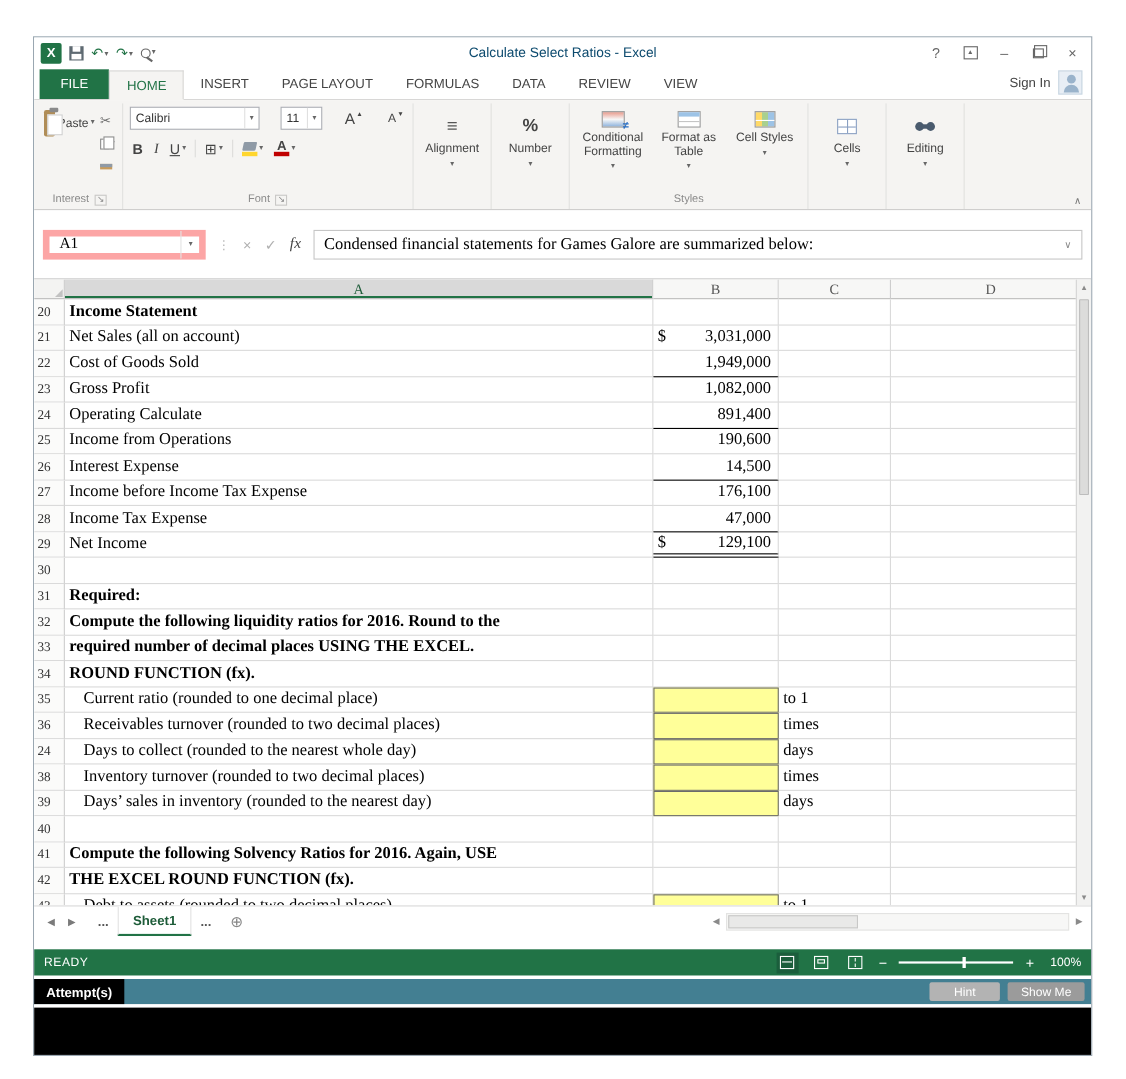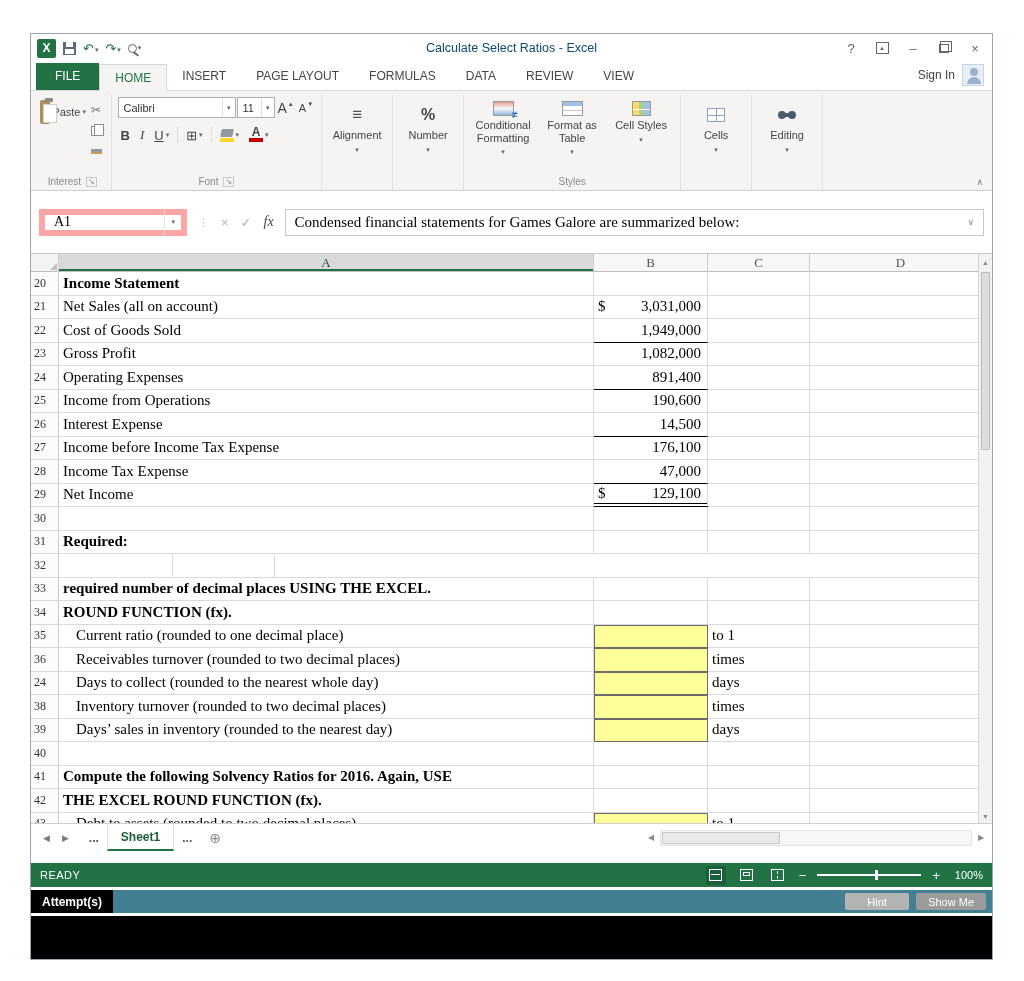--- a/index.html
+++ b/index.html
@@ -53,21 +53,21 @@
   .paste-btn { width:46px; display:flex; flex-direction:row; align-items:center; gap:2px; padding-top:3px; }
   .clipboard-icon { position:relative; width:18px; height:24px; background:#b08d57; border-radius:2px; }
   .clipboard-icon::before { content:""; position:absolute; left:3px; top:4px; width:12px; height:17px; background:#fff; border:1px solid #cfcfcf; }
   .clipboard-icon::after { content:""; position:absolute; left:5px; top:-2px; width:8px; height:4px; background:#8a8a8a; border-radius:1px; }
   .clip-small { display:flex; flex-direction:column; gap:4px; margin-left:5px; padding-top:4px; }
   .sbtn { height:17px; display:flex; align-items:center; gap:2px; color:#6a6a6a; font-size:12px; }
   .copy-icon { width:8px; height:10px; border:1px solid #8c8c8c; background:#fff; position:relative; display:inline-block; }
   .copy-icon::after { content:""; position:absolute; left:2px; top:-3px; width:8px; height:10px; border:1px solid #8c8c8c; background:#fff; }
   .painter-icon { width:11px; height:5px; background:#c89b5a; border-top:3px solid #8f9aa6; display:inline-block; }
 
-  .font-row1 { display:flex; align-items:center; gap:1px; }
+  .font-row1 { display:flex; align-items:center; gap:19px; }
   .combo { display:flex; align-items:center; border:1px solid #abadb3; background:#fff; height:21px; font-size:11px; color:#333; padding-left:5px; }
   .combo-arrow { font-size:7px; color:#666; padding:0 4px; margin-left:auto; border-left:1px solid #e0e0e0; line-height:19px; }
   .name-combo { width:118px; }
   .size-combo { width:38px; }
   .ga-btn { display:flex; align-items:flex-start; gap:1px; padding:0 2px; color:#444; }
   .ga-letter { font-size:14px; line-height:16px; }
   .ga-letter.small { font-size:11px; }
   .ga-mini { font-size:6px; color:#444; line-height:9px; }
   .font-row2 { display:flex; align-items:center; gap:4px; margin-top:6px; color:#444; }
   .fbtn { height:22px; display:flex; align-items:center; gap:2px; padding:0 3px; font-size:13px; }
@@ -460,21 +460,21 @@
           <div class="rh">23</div>
           <div class="cell ca">Gross Profit</div>
           <div class="cell cb">
             <span class="amt">1,082,000</span>
           </div>
           <div class="cell cc"></div>
           <div class="cell cd"></div>
         </div>
         <div class="grid-row">
           <div class="rh">24</div>
-          <div class="cell ca">Operating Expenses</div>
+          <div class="cell ca">Operating Calculate</div>
           <div class="cell cb b-single">
             <span class="amt">891,400</span>
           </div>
           <div class="cell cc"></div>
           <div class="cell cd"></div>
         </div>
         <div class="grid-row">
           <div class="rh">25</div>
           <div class="cell ca">Income from Operations</div>
           <div class="cell cb">
@@ -529,20 +529,21 @@
         </div>
         <div class="grid-row">
           <div class="rh">31</div>
           <div class="cell ca bold">Required:</div>
           <div class="cell cb"></div>
           <div class="cell cc"></div>
           <div class="cell cd"></div>
         </div>
         <div class="grid-row">
           <div class="rh">32</div>
+          <div class="cell ca bold">Compute the following liquidity ratios for 2016. Round to the</div>
           <div class="cell cb"></div>
           <div class="cell cc"></div>
           <div class="cell cd"></div>
         </div>
         <div class="grid-row">
           <div class="rh">33</div>
           <div class="cell ca bold">required number of decimal places USING THE EXCEL.</div>
           <div class="cell cb"></div>
           <div class="cell cc"></div>
           <div class="cell cd"></div>

